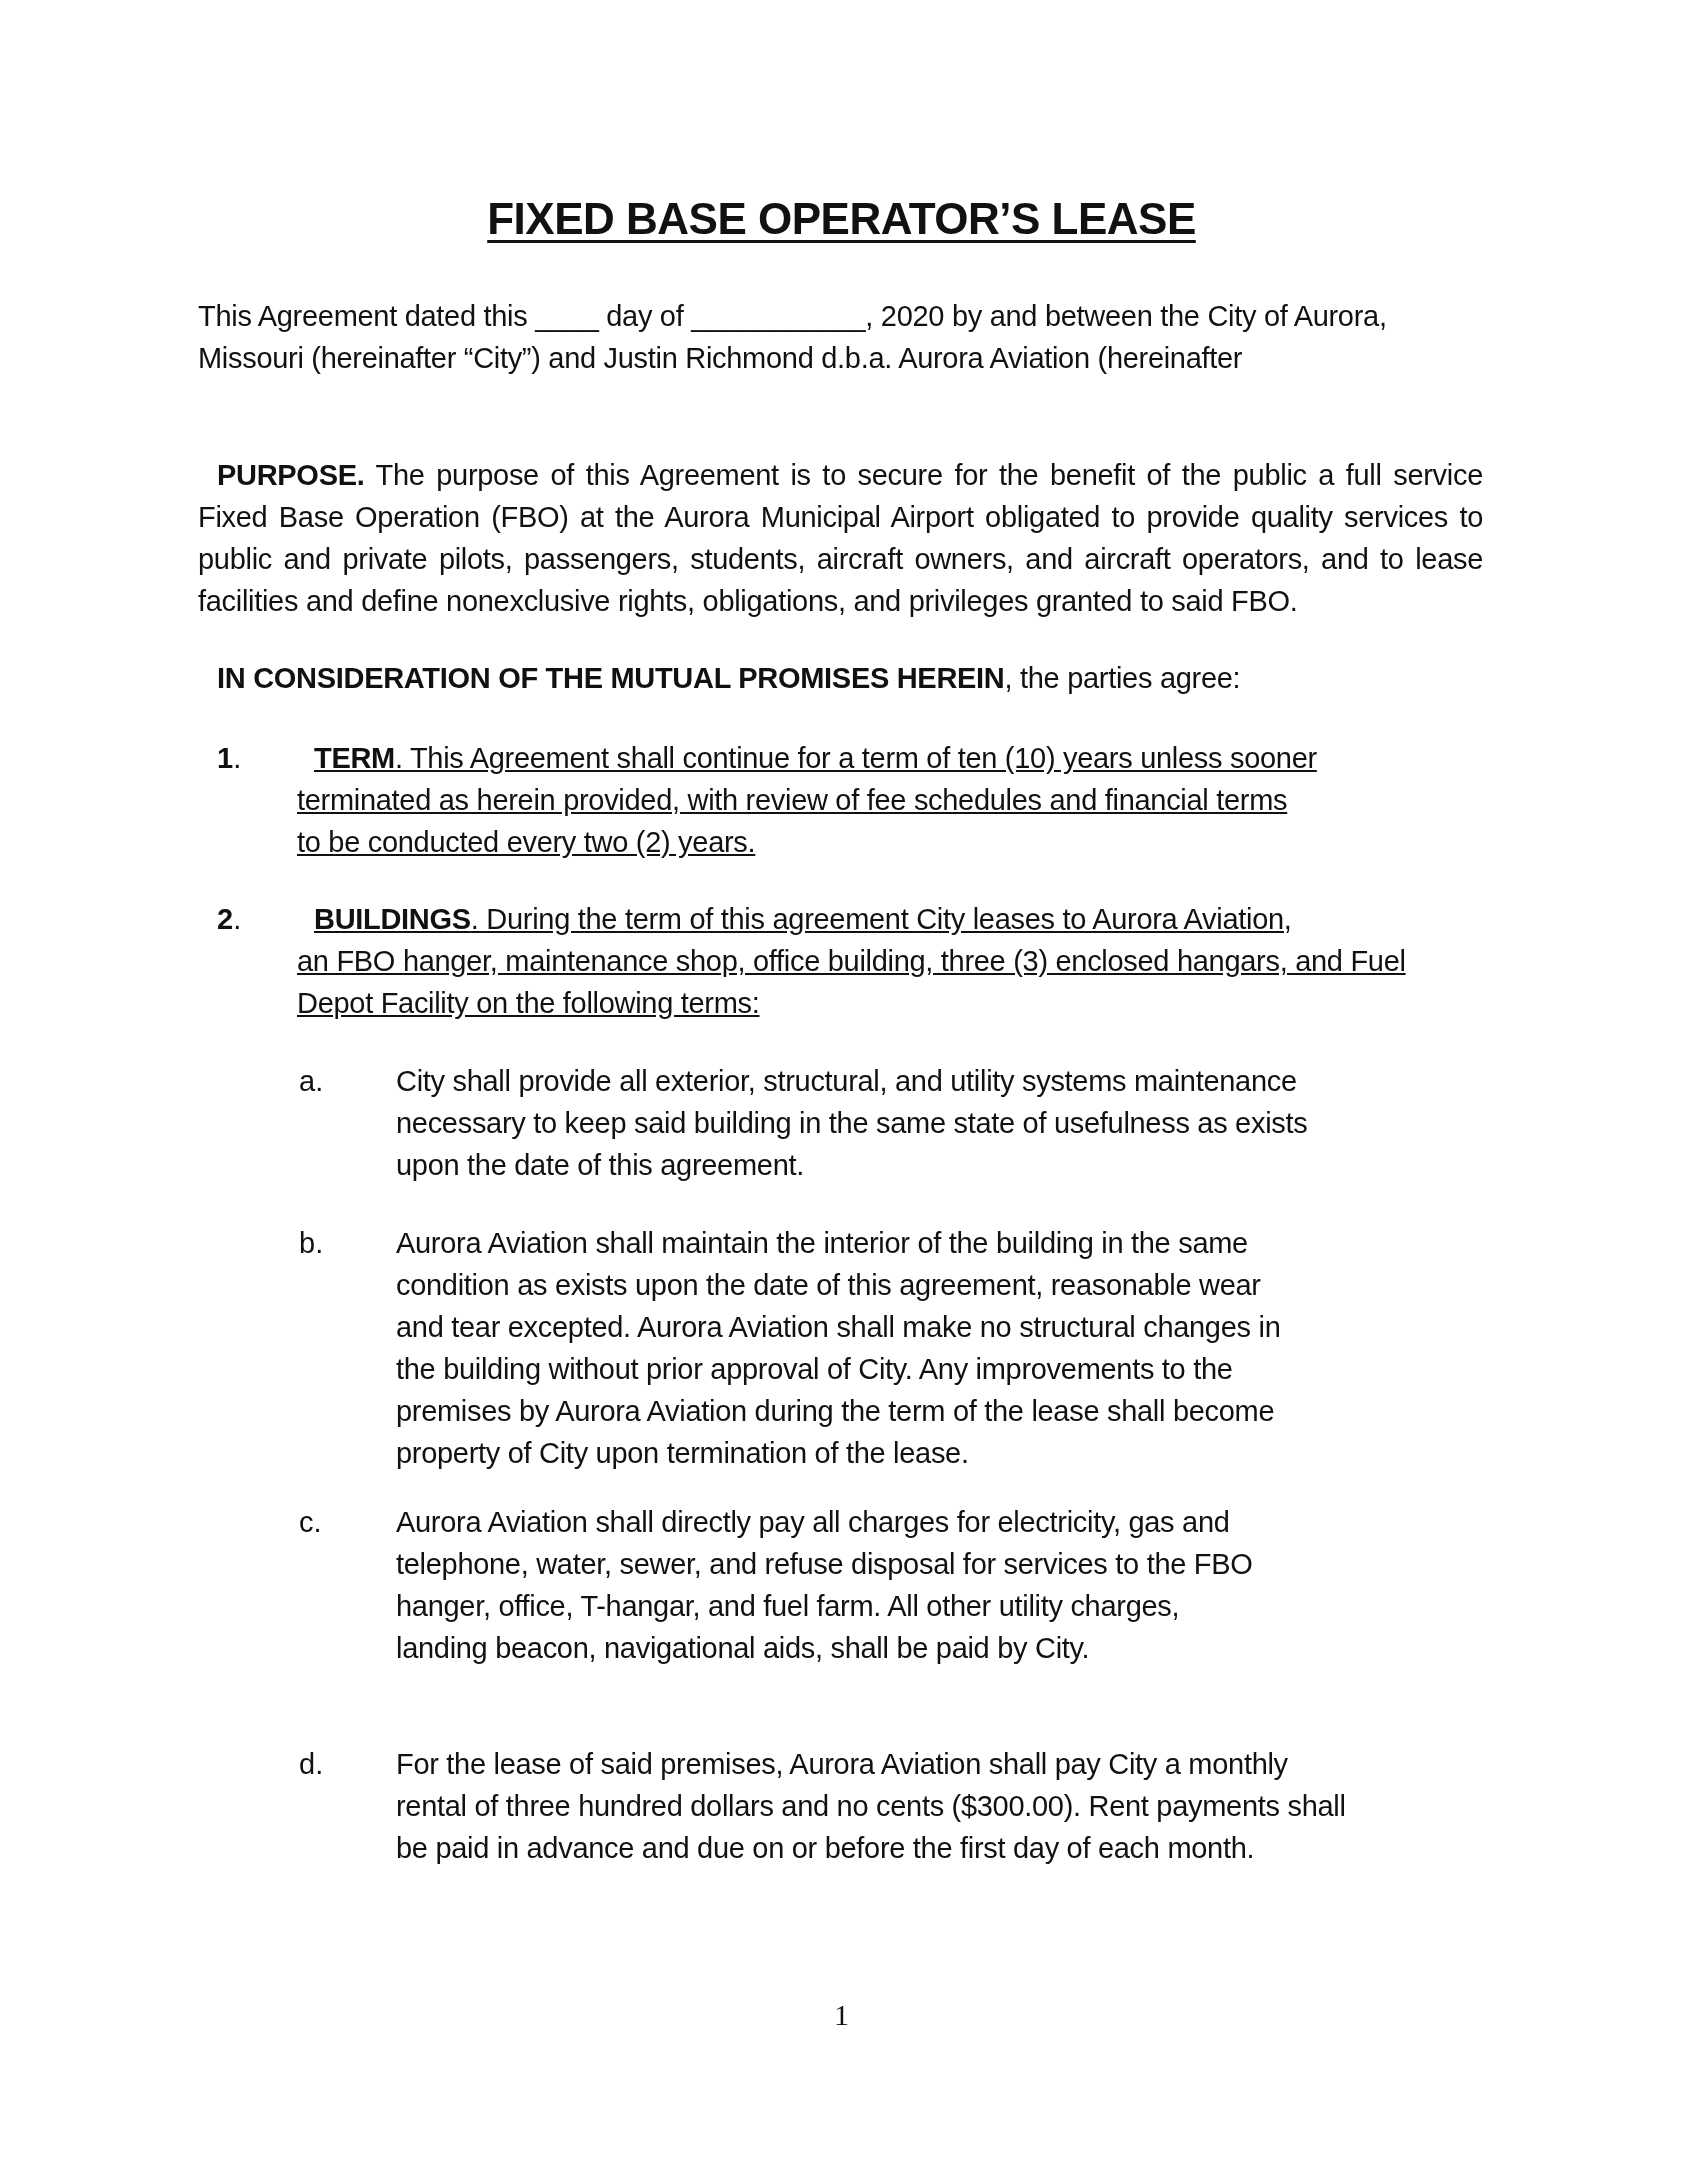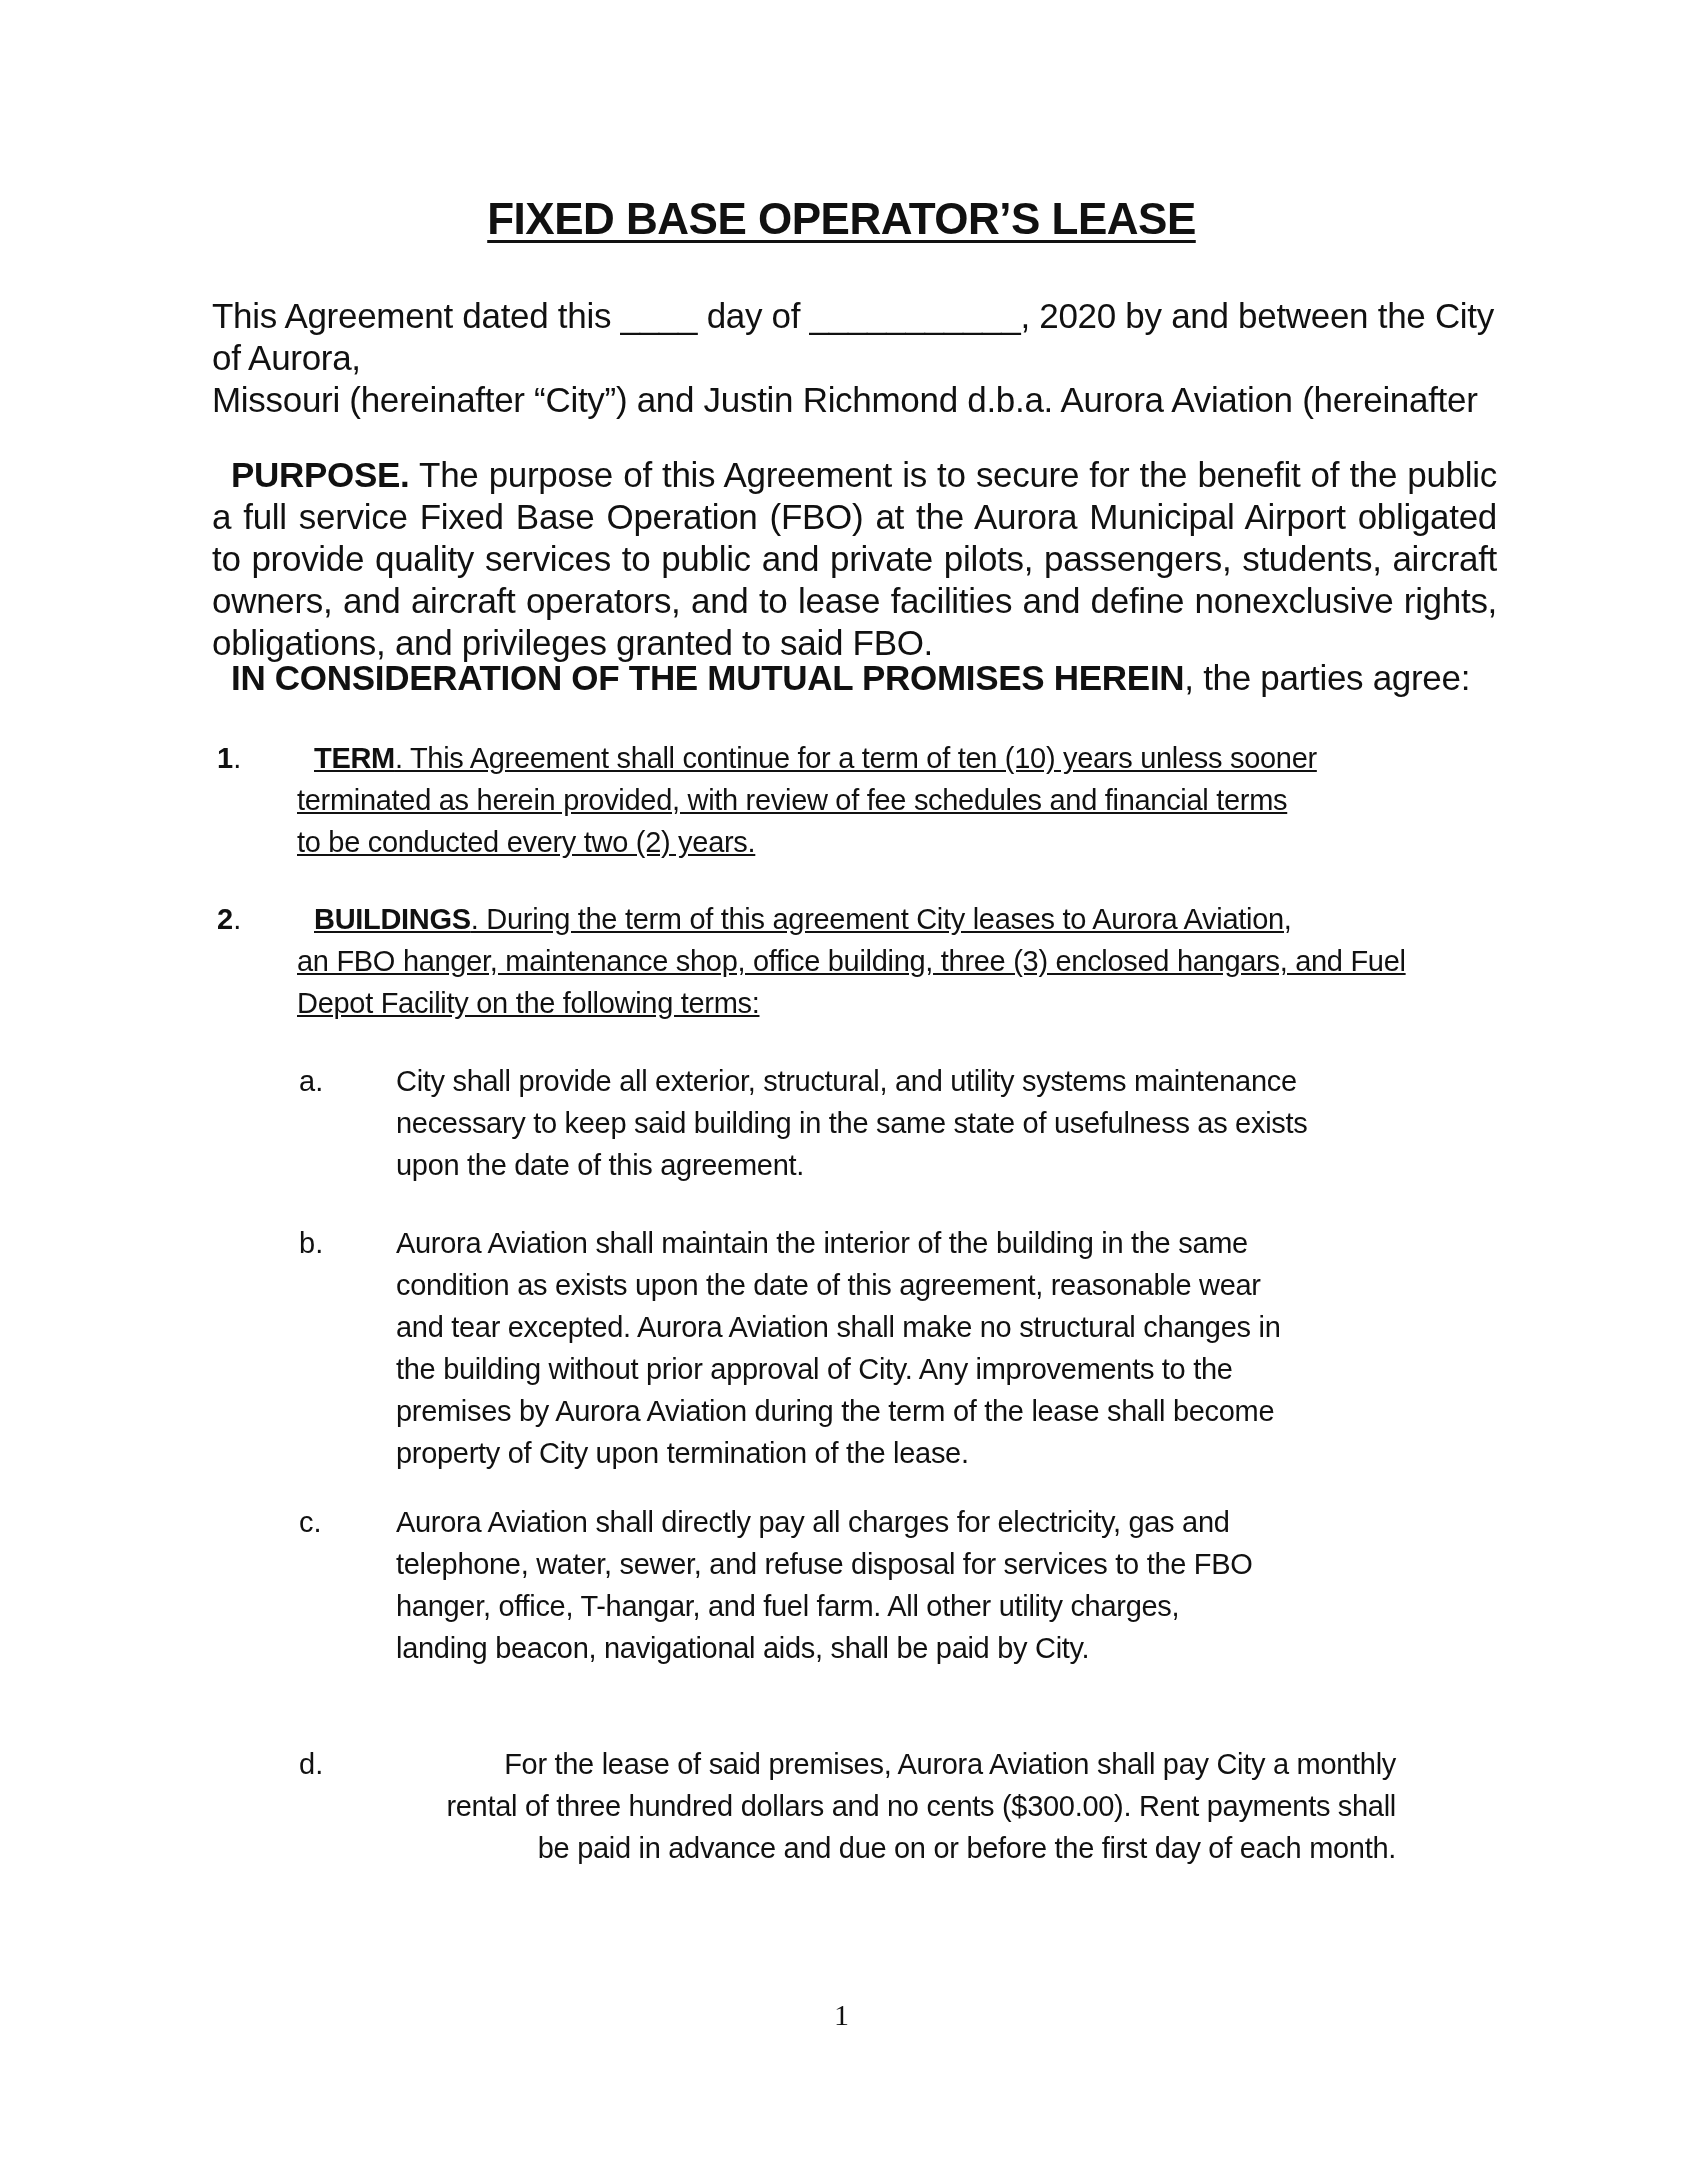--- a/index.html
+++ b/index.html
@@ -2,21 +2,21 @@
 <html><head>
 <meta charset="utf-8">
 <style>
   html, body { margin: 0; padding: 0; background: #ffffff; }
   body { width: 1683px; height: 2178px; position: relative; overflow: hidden;
          font-family: "Liberation Sans", sans-serif; color: #111111; }
   .page { position: absolute; left: 0; top: 0; width: 1683px; height: 2178px; }
   .title { position: absolute; left: 0; width: 1683px; top: 194px; text-align: center;
            font-weight: bold; font-size: 44px; text-decoration: underline;
            text-decoration-thickness: 3px; text-underline-offset: 6px; letter-spacing: -0.5px; }
-  .para { position: absolute; left: 212px; width: 1285px; font-size: 35px; line-height: 42px; letter-spacing: -0.3px; }
+  .para { position: absolute; left: 198px; width: 1285px; font-size: 29px; line-height: 42px; letter-spacing: -0.3px; }
   .justify { text-align: justify; text-align-last: left; }
   .b { font-weight: bold; margin-left: 19px; }
   .num { position: absolute; left: 198px; font-size: 29px; line-height: 42px; }
   .item-text { position: absolute; left: 295px; width: 1188px; font-size: 29px; line-height: 42px; letter-spacing: -0.3px; text-decoration: underline; }
   .item-cont { padding-left: 2px; }
   .sub-letter { position: absolute; left: 299px; font-size: 29px; line-height: 42px; }
   .sub-text { position: absolute; left: 396px; width: 1000px; font-size: 29px; line-height: 42px; letter-spacing: -0.3px; }
   .page-num { position: absolute; left: 0; width: 1683px; top: 1998px; text-align: center;
               font-family: "Liberation Serif", serif; font-size: 30px; }
 </style>
@@ -69,21 +69,21 @@
 
   <div class="sub-letter" style="top:1501px;">c.</div>
   <div class="sub-text" style="top:1501px;">
     <div>Aurora Aviation shall directly pay all charges for electricity, gas and</div>
     <div>telephone, water, sewer, and refuse disposal for services to the FBO</div>
     <div>hanger, office, T-hangar, and fuel farm. All other utility charges,</div>
     <div>landing beacon, navigational aids, shall be paid by City.</div>
   </div>
 
   <div class="sub-letter" style="top:1743px;">d.</div>
-  <div class="sub-text" style="top:1743px;text-align:right;">
+  <div class="sub-text" style="top:1743px;">
     <div>For the lease of said premises, Aurora Aviation shall pay City a monthly</div>
     <div>rental of three hundred dollars and no cents ($300.00). Rent payments shall</div>
     <div>be paid in advance and due on or before the first day of each month.</div>
   </div>
 
   <div class="page-num">1</div>
 </div>
 
 
 </body></html>

